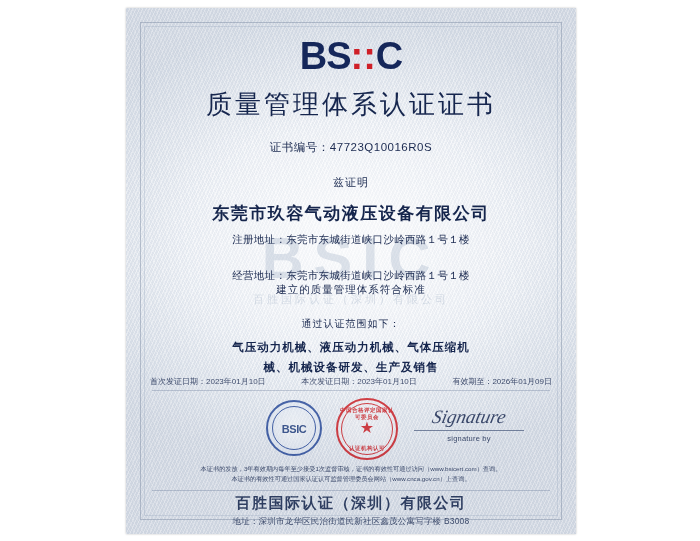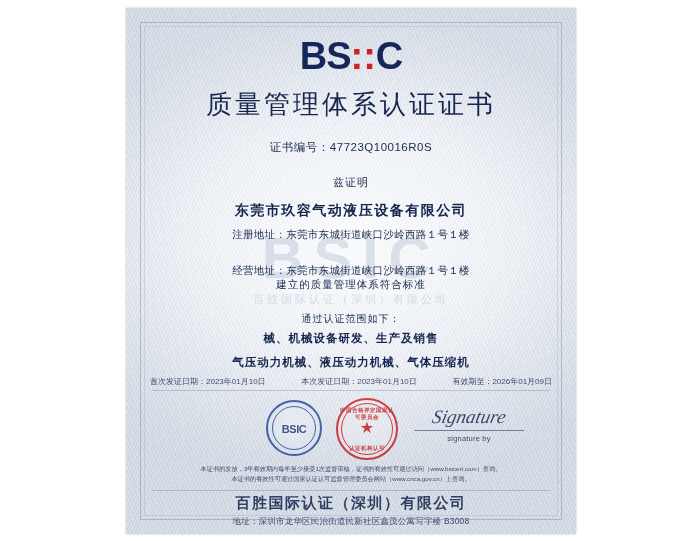--- a/index.html
+++ b/index.html
@@ -124,21 +124,21 @@
     color: #1b2a50;
   }
   .hereby {
     margin-top: 20px;
     font-size: 11px;
     letter-spacing: 1px;
     color: #1b2a50;
   }
   .company {
     margin-top: 12px;
-    font-size: 14px;
+    font-size: 17px;
     font-weight: bold;
     letter-spacing: 1.5px;
     color: #15254c;
   }
   .addr {
     margin-top: 8px;
     font-size: 10.5px;
     letter-spacing: 0.3px;
     color: #1b2a50;
   }
@@ -338,22 +338,22 @@
       <div class="hereby">兹证明</div>
 
       <div class="company">东莞市玖容气动液压设备有限公司</div>
 
       <div class="addr">注册地址：东莞市东城街道峡口沙岭西路１号１楼</div>
       <div class="addr second">经营地址：东莞市东城街道峡口沙岭西路１号１楼</div>
 
       <div class="std-label">建立的质量管理体系符合标准</div>
 
       <div class="scope-label">通过认证范围如下：</div>
+      <div class="scope-line">气压动力机械、液压动力机械、气体压缩机</div>
       <div class="scope-line l2">械、机械设备研发、生产及销售</div>
-      <div class="scope-line">气压动力机械、液压动力机械、气体压缩机</div>
     </div>
 
     <div class="dates">
       <div>首次发证日期：2023年01月10日</div>
       <div>本次发证日期：2023年01月10日</div>
       <div>有效期至：2026年01月09日</div>
     </div>
     <div class="dates-rule"></div>
 
     <div class="seals">

